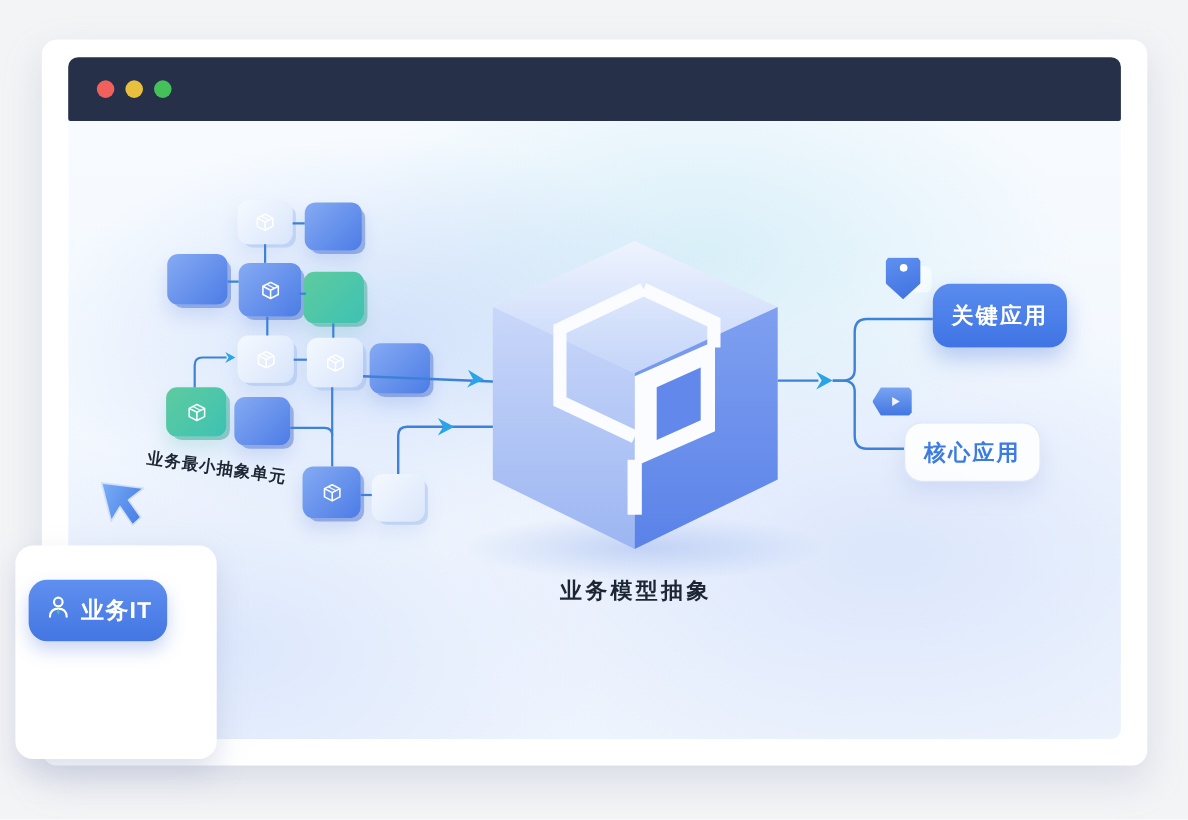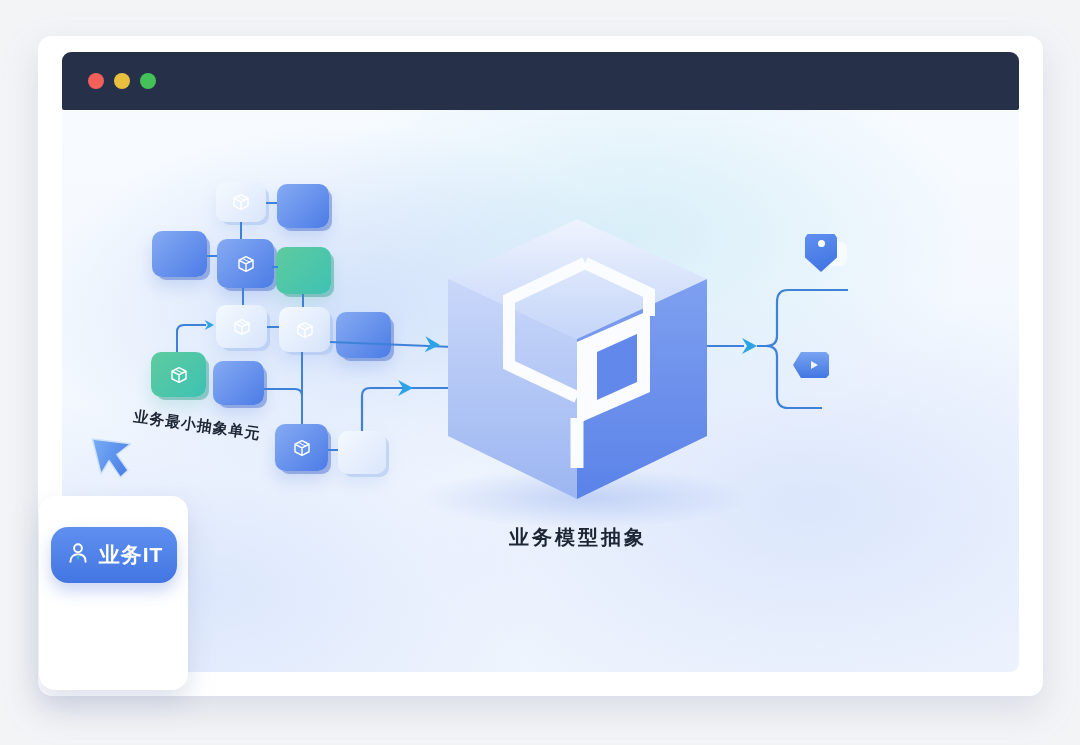--- a/index.html
+++ b/index.html
@@ -55,21 +55,21 @@
     background:linear-gradient(160deg,#5f90f0,#3f71e0);
     clip-path:polygon(8% 0,92% 0,100% 10%,100% 62%,50% 100%,0 62%,0 10%)}
   .tag-dot{position:absolute;left:13px;top:6px;width:7px;height:7px;border-radius:50%;background:#fff}
   .box-icon-wrap{position:absolute;z-index:7;width:36px;height:26px}
   .box-front{position:absolute;left:0;top:0;width:36px;height:26px;
     background:linear-gradient(180deg,#79a4f2,#4277e2);
     clip-path:polygon(22% 0,92% 0,100% 12%,100% 88%,92% 100%,22% 100%,0 50%)}
   .box-play{position:absolute;left:18px;top:9px;width:0;height:0;border-left:7px solid #fff;
     border-top:4.5px solid transparent;border-bottom:4.5px solid transparent;opacity:.9}
 
-  .badge-card{position:absolute;left:39px;top:496px;width:149px;height:194px;z-index:20;background:#ffffff;
+  .badge-card{position:absolute;left:14px;top:496px;width:183px;height:194px;z-index:20;background:#ffffff;
     border-radius:16px;box-shadow:0 12px 26px rgba(160,170,200,.35)}
   .badge{position:absolute;display:flex;align-items:center;justify-content:center;gap:8px;
     font-weight:bold;font-size:21px;letter-spacing:1px;border-radius:17px}
   .badge.solid{left:12px;top:31px;width:126px;height:56px;color:#fff;
     background:linear-gradient(180deg,#5f8fef,#4376e2);box-shadow:0 8px 16px rgba(80,120,220,.3)}
   .badge.ghost{left:17px;top:106px;width:120px;height:56px;color:var(--c-text-blue);
     background:#f4f7fe;border:1.5px solid #e2e9f9;box-shadow:0 6px 14px rgba(150,170,220,.2)}
   .badge.solid .person{color:#fff}
   .badge.ghost .person{color:#bcd0f4}
 </style>
@@ -206,20 +206,22 @@
             <polygon points="597,352 637,334 637,382 597,400" fill="#6188ea"></polygon>
             <path d="M577 418 L577 468" fill="none" stroke="#fafcff" stroke-width="13"></path>
           </g>
         </g>
 
         <g transform="translate(88,438) rotate(-14)">
           <path d="M4 2 L40 16 L24 23 L31 41 L22 46 L15 27 L4 38 Z" fill="url(#gCursor)" stroke="#cfe0fa" stroke-width="1.5" stroke-linejoin="round"></path>
         </g>
       </svg>
 
+      <div class="pill solid" style="left:848px;top:258px;width:122px;height:58px">关键应用</div>
+      <div class="pill ghost" style="left:822px;top:384px;width:124px;height:54px">核心应用</div>
 
       <div class="tag-icon-wrap" style="left:805px;top:234px">
         <div class="tag-back"></div>
           <div class="tag-front"></div>
           <div class="tag-dot"></div>
       </div>
       <div class="box-icon-wrap" style="left:793px;top:352px">
         <div class="box-front"></div>
           <div class="box-play"></div>
       </div>

